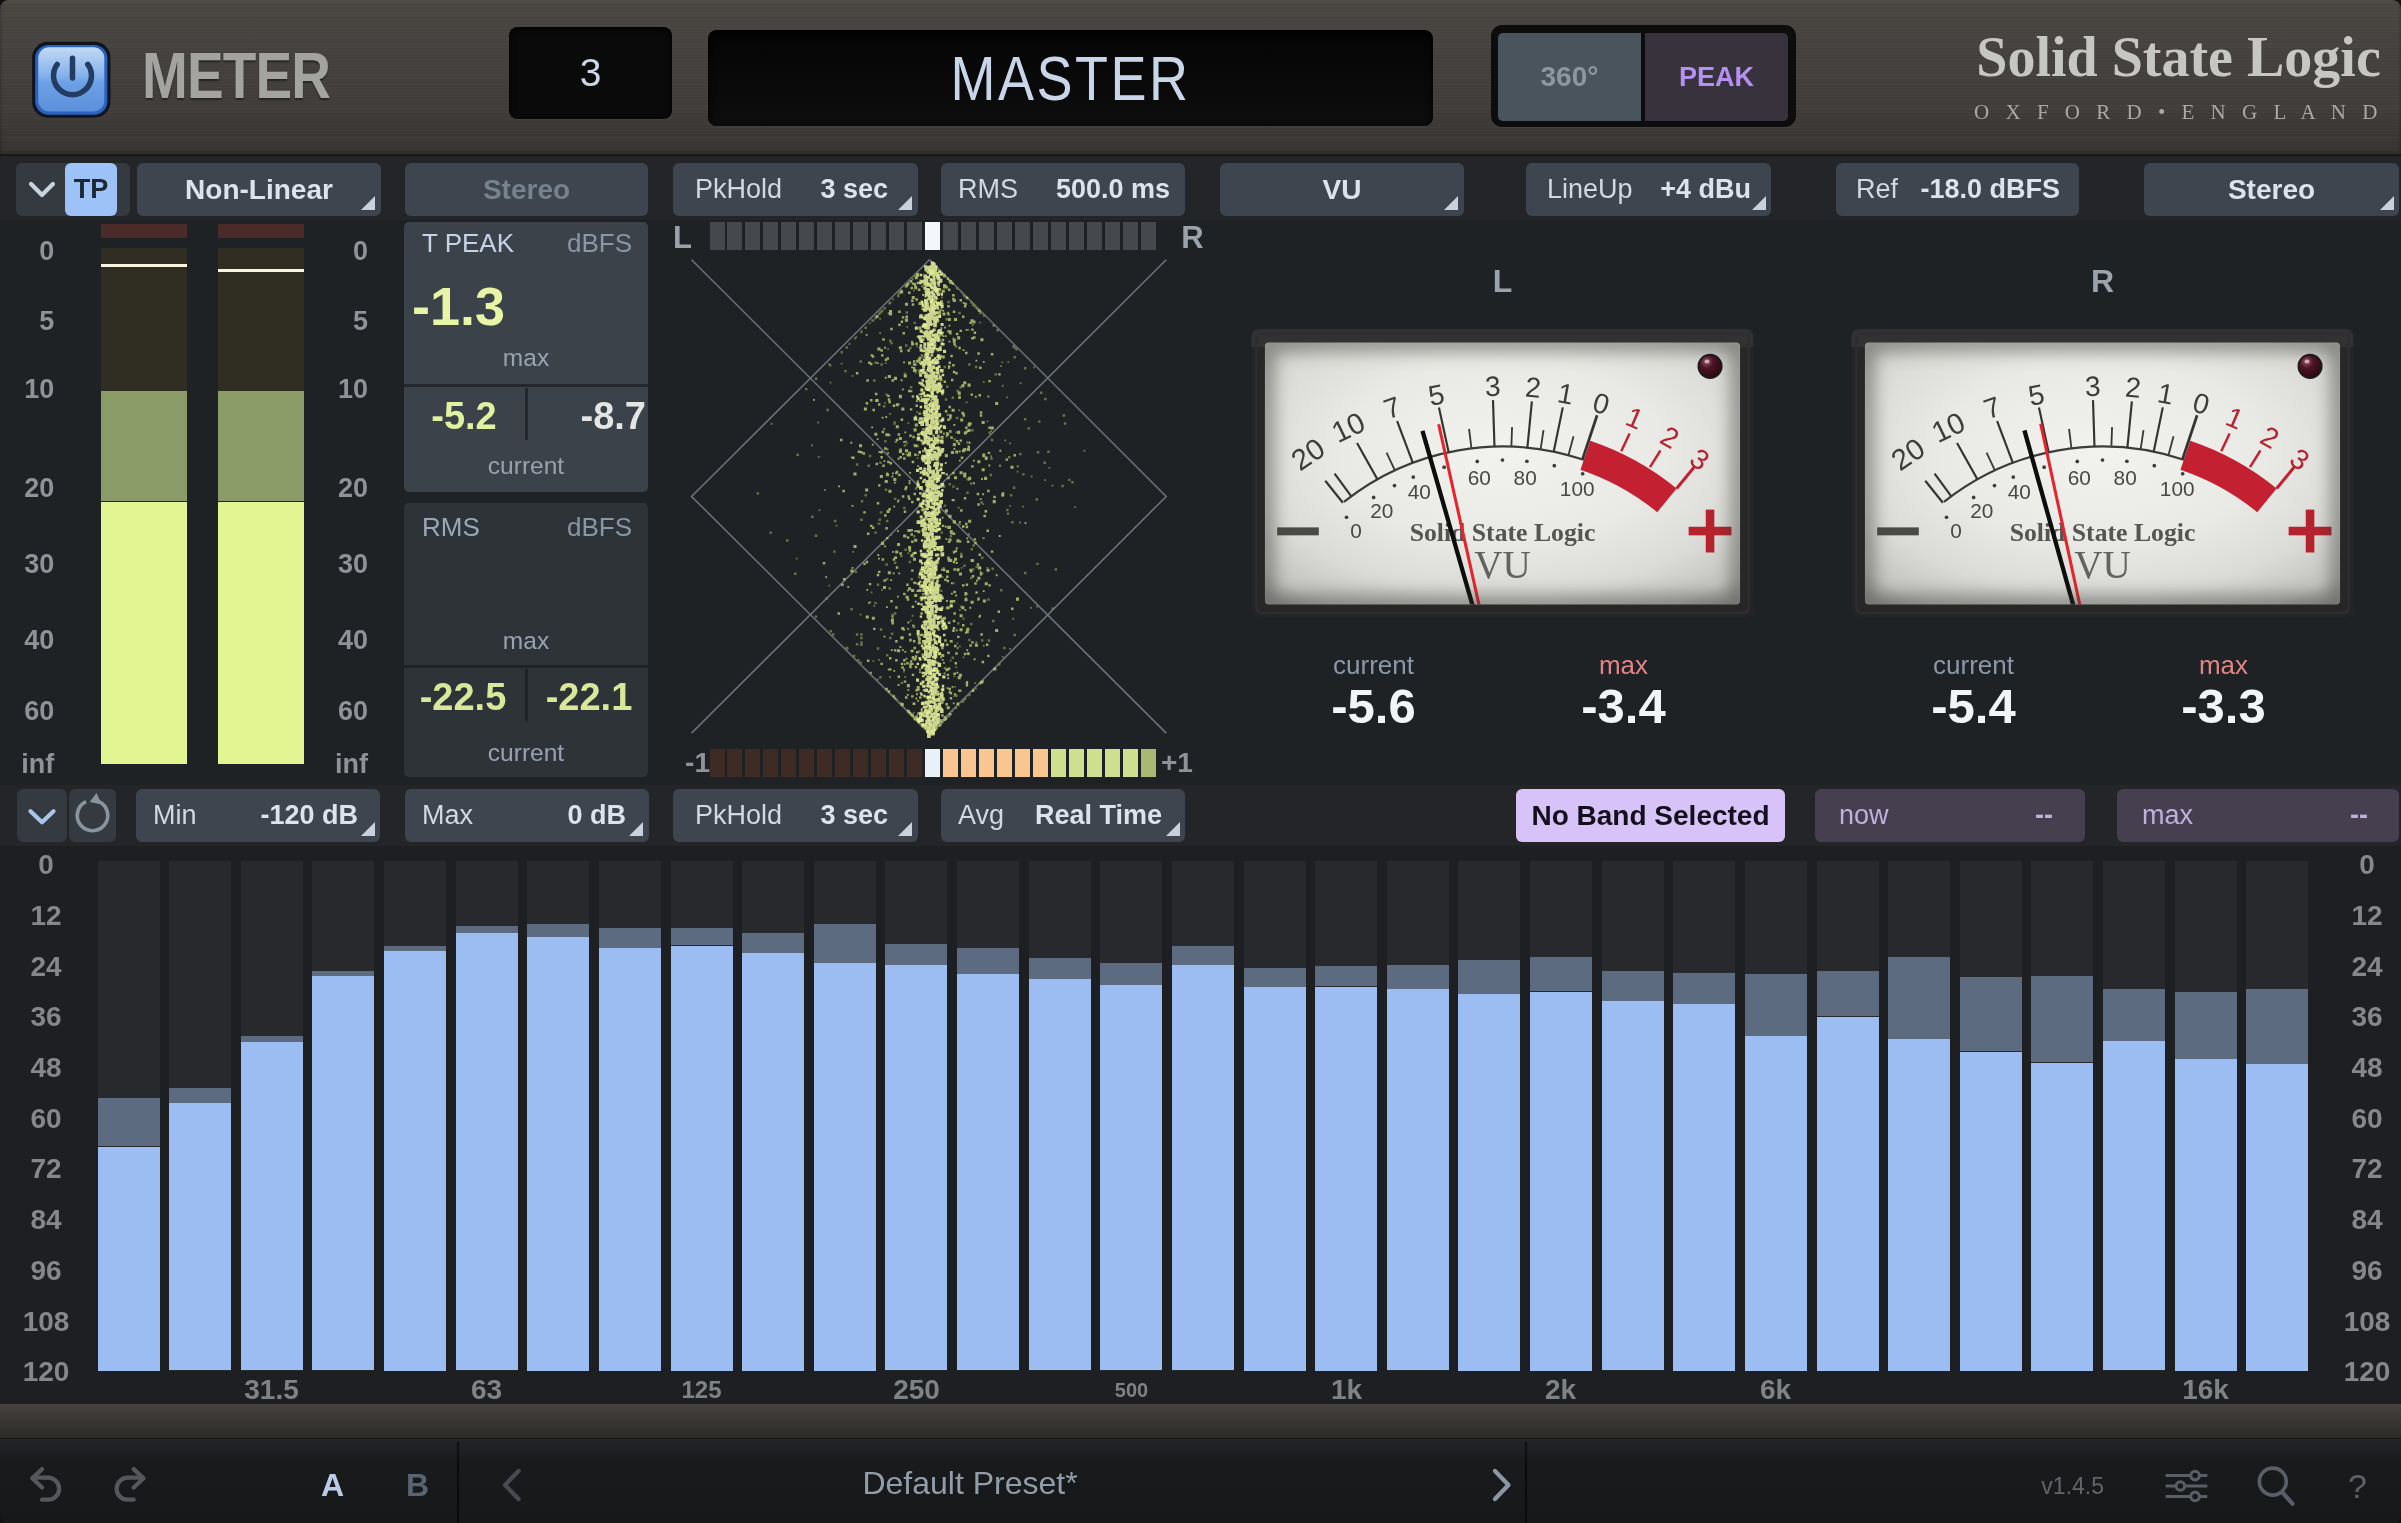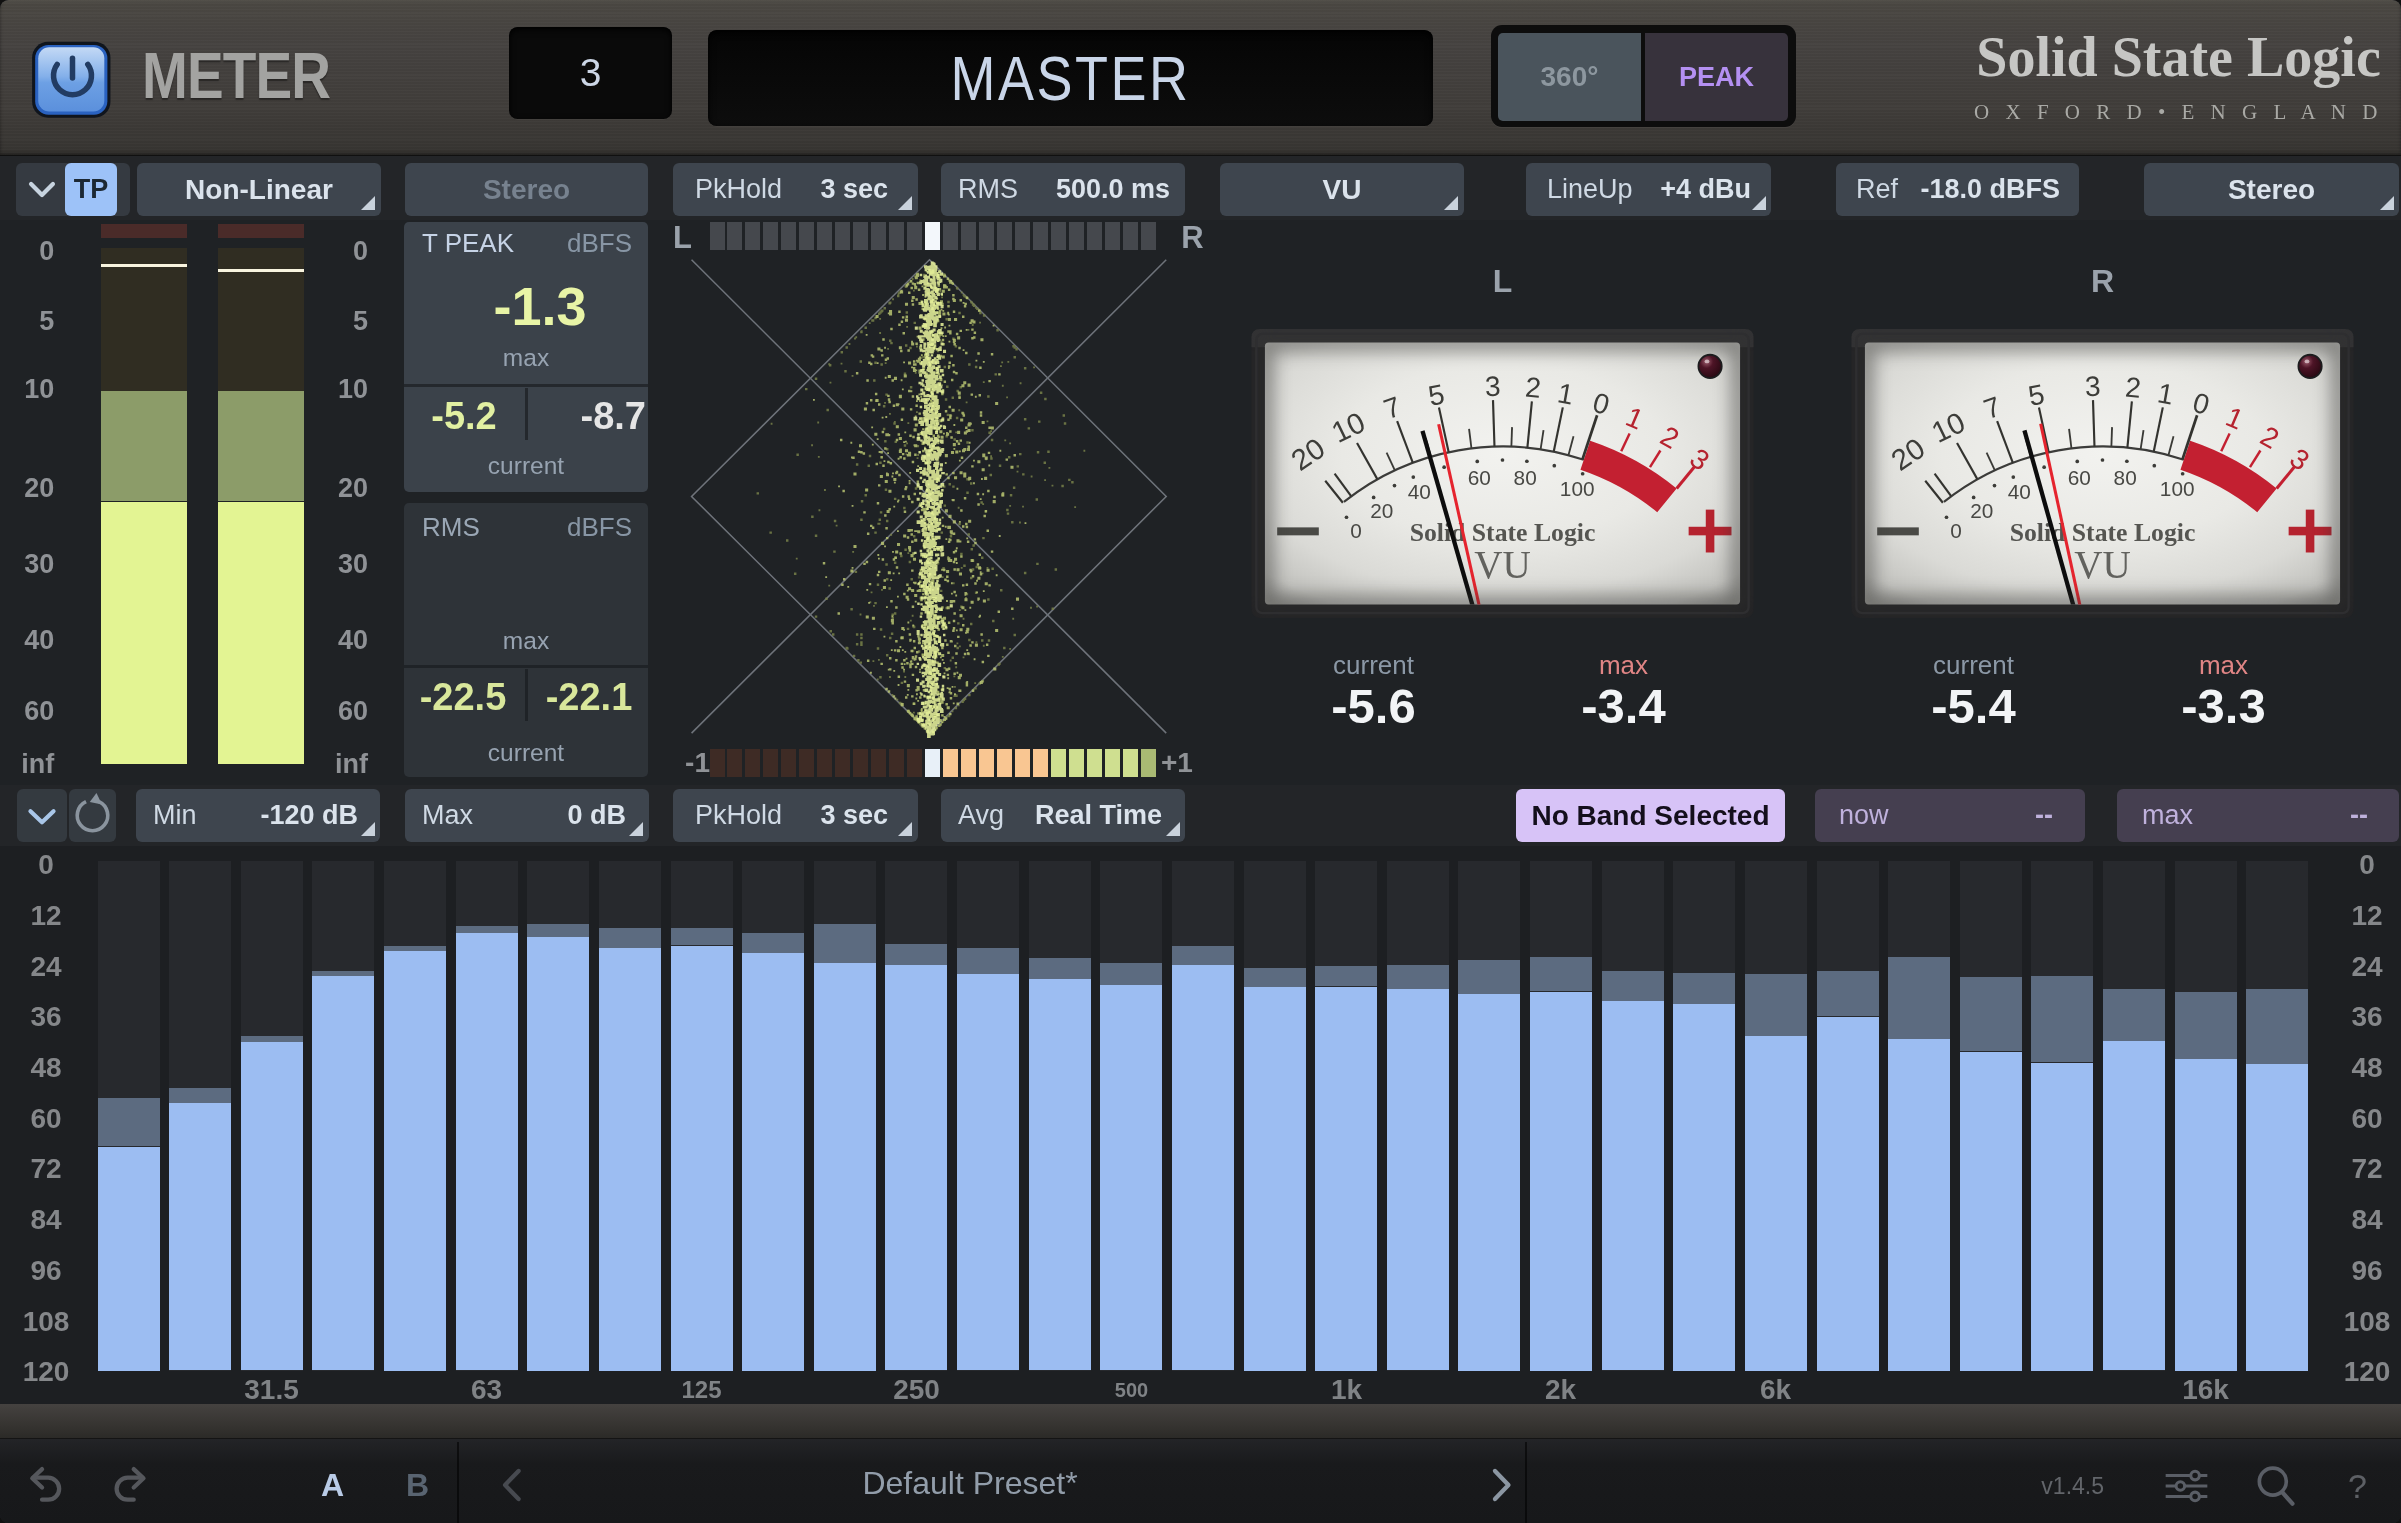--- a/index.html
+++ b/index.html
@@ -95,21 +95,21 @@
     <div style="left:101px;top:502px;width:86px;height:262px;background:#e3f493;"></div>
     <div style="left:101px;top:264px;width:86px;height:3.1px;background:#f8f4df;"></div>
     <div style="left:218px;top:224px;width:86px;height:14px;background:#4a2b29;"></div>
     <div style="left:218px;top:248px;width:86px;height:143px;background:#302d22;"></div>
     <div style="left:218px;top:391px;width:86px;height:110px;background:#8c9c69;"></div>
     <div style="left:218px;top:502px;width:86px;height:262px;background:#e3f493;"></div>
     <div style="left:218px;top:269px;width:86px;height:3.1px;background:#f8f4df;"></div>
     <div style="left:404px;top:222px;width:244px;height:270px;background:#3b424a;border-radius:4.9px;"></div>
     <div style="left:422px;top:228px;width:123px;height:31px;font-size:26px;color:#c6d3e6;font-weight:400;text-align:left;line-height:31px;">T PEAK</div>
     <div style="left:509px;top:228px;width:123px;height:31px;font-size:26px;color:#8896a5;font-weight:400;text-align:right;line-height:31px;">dBFS</div>
-    <div style="left:404px;top:276px;width:272px;height:61px;font-size:54px;color:#e8f4a6;font-weight:700;text-align:center;line-height:61px;">-1.3</div>
+    <div style="left:404px;top:276px;width:272px;height:61px;font-size:54px;color:#e8f4a6;font-weight:700;text-align:left;line-height:61px;padding-left:8px;">-1.3</div>
     <div style="left:404px;top:343px;width:244px;height:29px;font-size:24.5px;color:#97a3b1;font-weight:400;text-align:center;line-height:29px;">max</div>
     <div style="left:404px;top:384px;width:244px;height:2.5px;background:#24282d;"></div>
     <div style="left:525px;top:388px;width:2.5px;height:52px;background:#24282d;"></div>
     <div style="left:407px;top:392px;width:114px;height:49px;font-size:38px;color:#e2f0a2;font-weight:700;text-align:center;line-height:49px;">-5.2</div>
     <div style="left:532px;top:392px;width:114px;height:49px;font-size:38px;color:#e5e5e5;font-weight:700;text-align:right;line-height:49px;">-8.7</div>
     <div style="left:404px;top:451px;width:244px;height:29px;font-size:24.5px;color:#97a3b1;font-weight:400;text-align:center;line-height:29px;">current</div>
     <div style="left:404px;top:503px;width:244px;height:274px;background:#2e3338;border-radius:4.9px;"></div>
     <div style="left:422px;top:512px;width:123px;height:31px;font-size:26px;color:#9aa7b5;font-weight:400;text-align:left;line-height:31px;">RMS</div>
     <div style="left:509px;top:512px;width:123px;height:31px;font-size:26px;color:#8896a5;font-weight:400;text-align:right;line-height:31px;">dBFS</div>
     <div style="left:404px;top:626px;width:244px;height:29px;font-size:24.5px;color:#97a3b1;font-weight:400;text-align:center;line-height:29px;">max</div>

